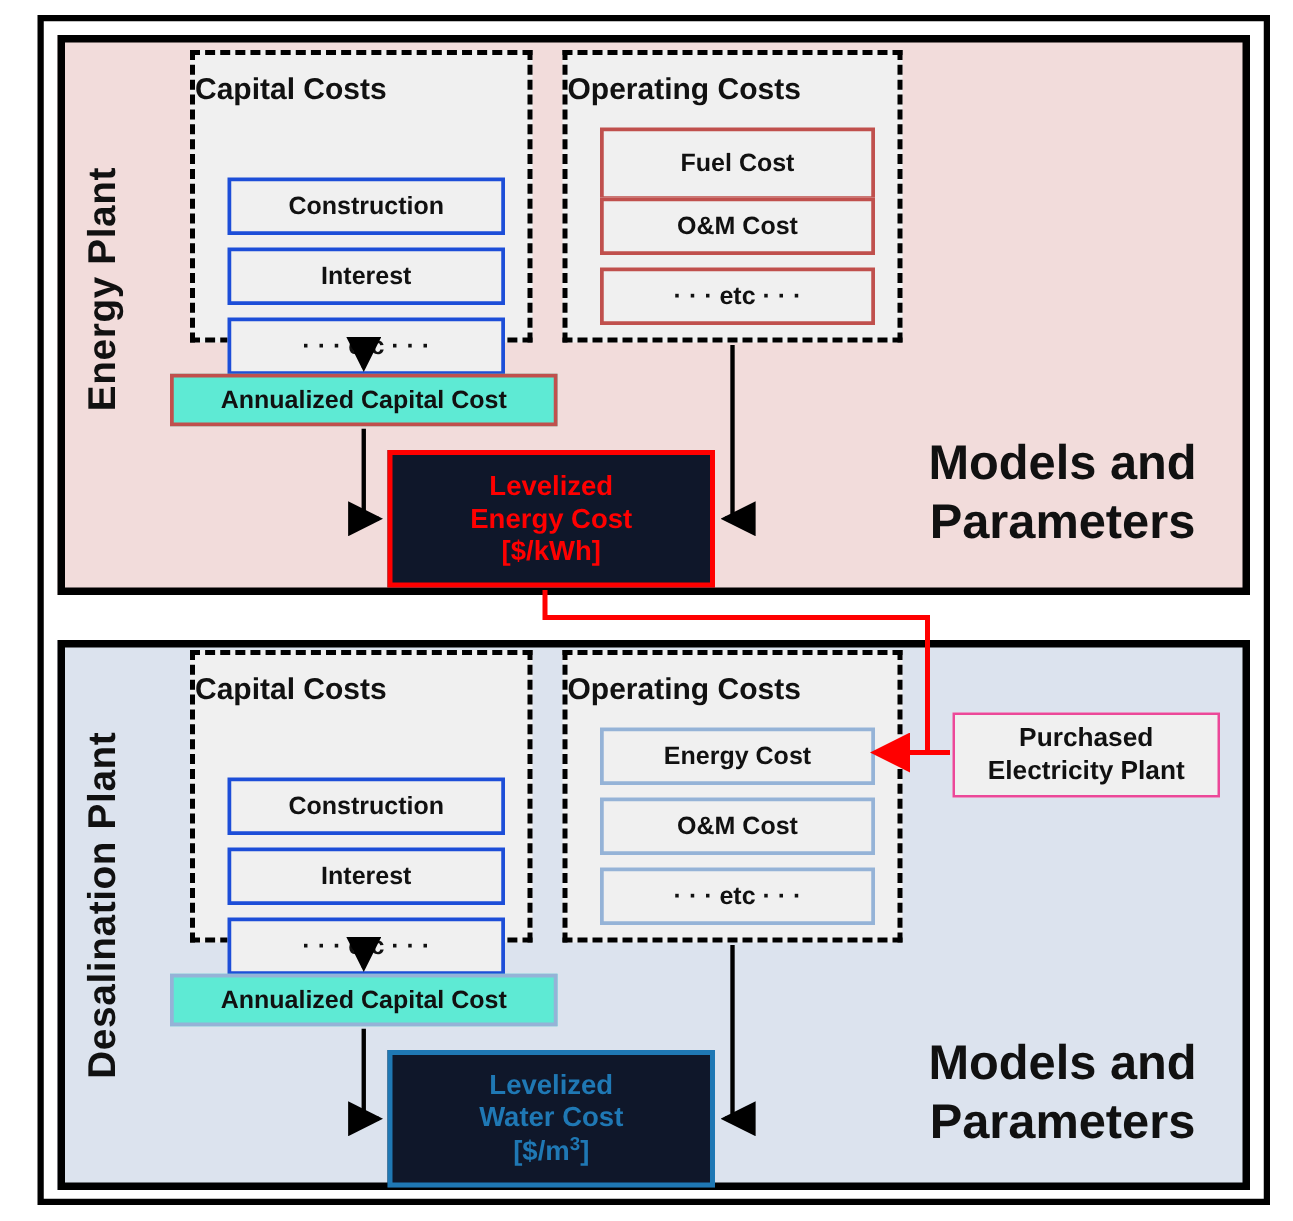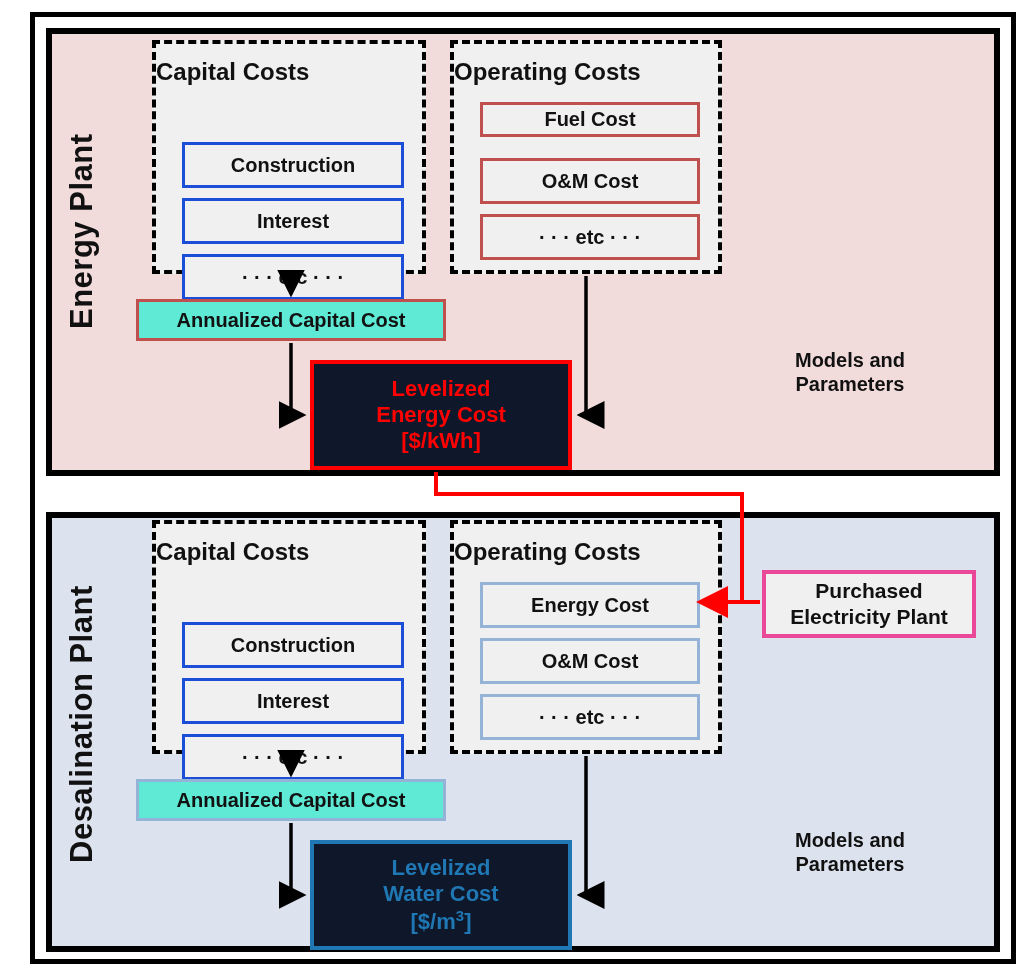--- a/index.html
+++ b/index.html
@@ -62,29 +62,29 @@
     position:absolute;box-sizing:border-box;background:#0f172a;
     display:flex;flex-direction:column;align-items:center;justify-content:center;
     font-size:22px;font-weight:bold;line-height:1.18;text-align:center;
   }
   .lev-energy{border:4px solid #ff0000;color:#ff0000;}
   .lev-water{border:4px solid #1f78b4;color:#1f78b4;}
 
   
   .pec{
     position:absolute;box-sizing:border-box;background:#f0f0f0;
-    border:4px solid #ec4899;color:#111;
+    border:2px solid #ec4899;color:#111;
     display:flex;flex-direction:column;align-items:center;justify-content:center;
     font-size:21px;font-weight:bold;line-height:1.22;text-align:center;
   }
 
   
   .mp{
     position:absolute;text-align:center;color:#111;
-    font-size:20px;font-weight:bold;line-height:1.2;white-space:pre-line;
+    font-size:39px;font-weight:bold;line-height:1.2;white-space:pre-line;
   }
 
   
   .wires{position:absolute;left:0;top:0;width:1034px;height:977px;pointer-events:none;}
   .sup{font-size:0.68em;vertical-align:super;}
 </style>
 </head>
 <body>
 
 <div id="stage">
@@ -97,21 +97,21 @@
 
   <div class="group" style="left:152px;top:40px;width:274px;height:234px;">
     <div class="group-title" style="top:14px;">Capital Costs</div>
     <div class="item item-black" style="left:26px;top:58px;width:222px;height:46px;">Construction</div>
     <div class="item item-black" style="left:26px;top:114px;width:222px;height:46px;">Interest</div>
     <div class="item item-black" style="left:26px;top:170px;width:222px;height:46px;">· · · etc · · ·</div>
   </div>
 
   <div class="group" style="left:450px;top:40px;width:272px;height:234px;">
     <div class="group-title" style="top:14px;">Operating Costs</div>
-    <div class="item item-red" style="left:26px;top:58px;width:220px;height:35px;">Fuel Cost</div>
+    <div class="item item-red" style="left:26px;top:58px;width:220px;height:58px;">Fuel Cost</div>
     <div class="item item-red" style="left:26px;top:114px;width:220px;height:46px;">O&amp;M Cost</div>
     <div class="item item-red" style="left:26px;top:170px;width:220px;height:46px;">· · · etc · · ·</div>
   </div>
 
   <div class="acc acc-red" style="left:136px;top:299px;width:310px;height:42px;">Annualized Capital Cost</div>
 
   <div class="lev lev-energy" style="left:310px;top:360px;width:262px;height:110px;">
     <span>Levelized</span>
     <span>Energy Cost</span>
     <span>[$/kWh]</span>

